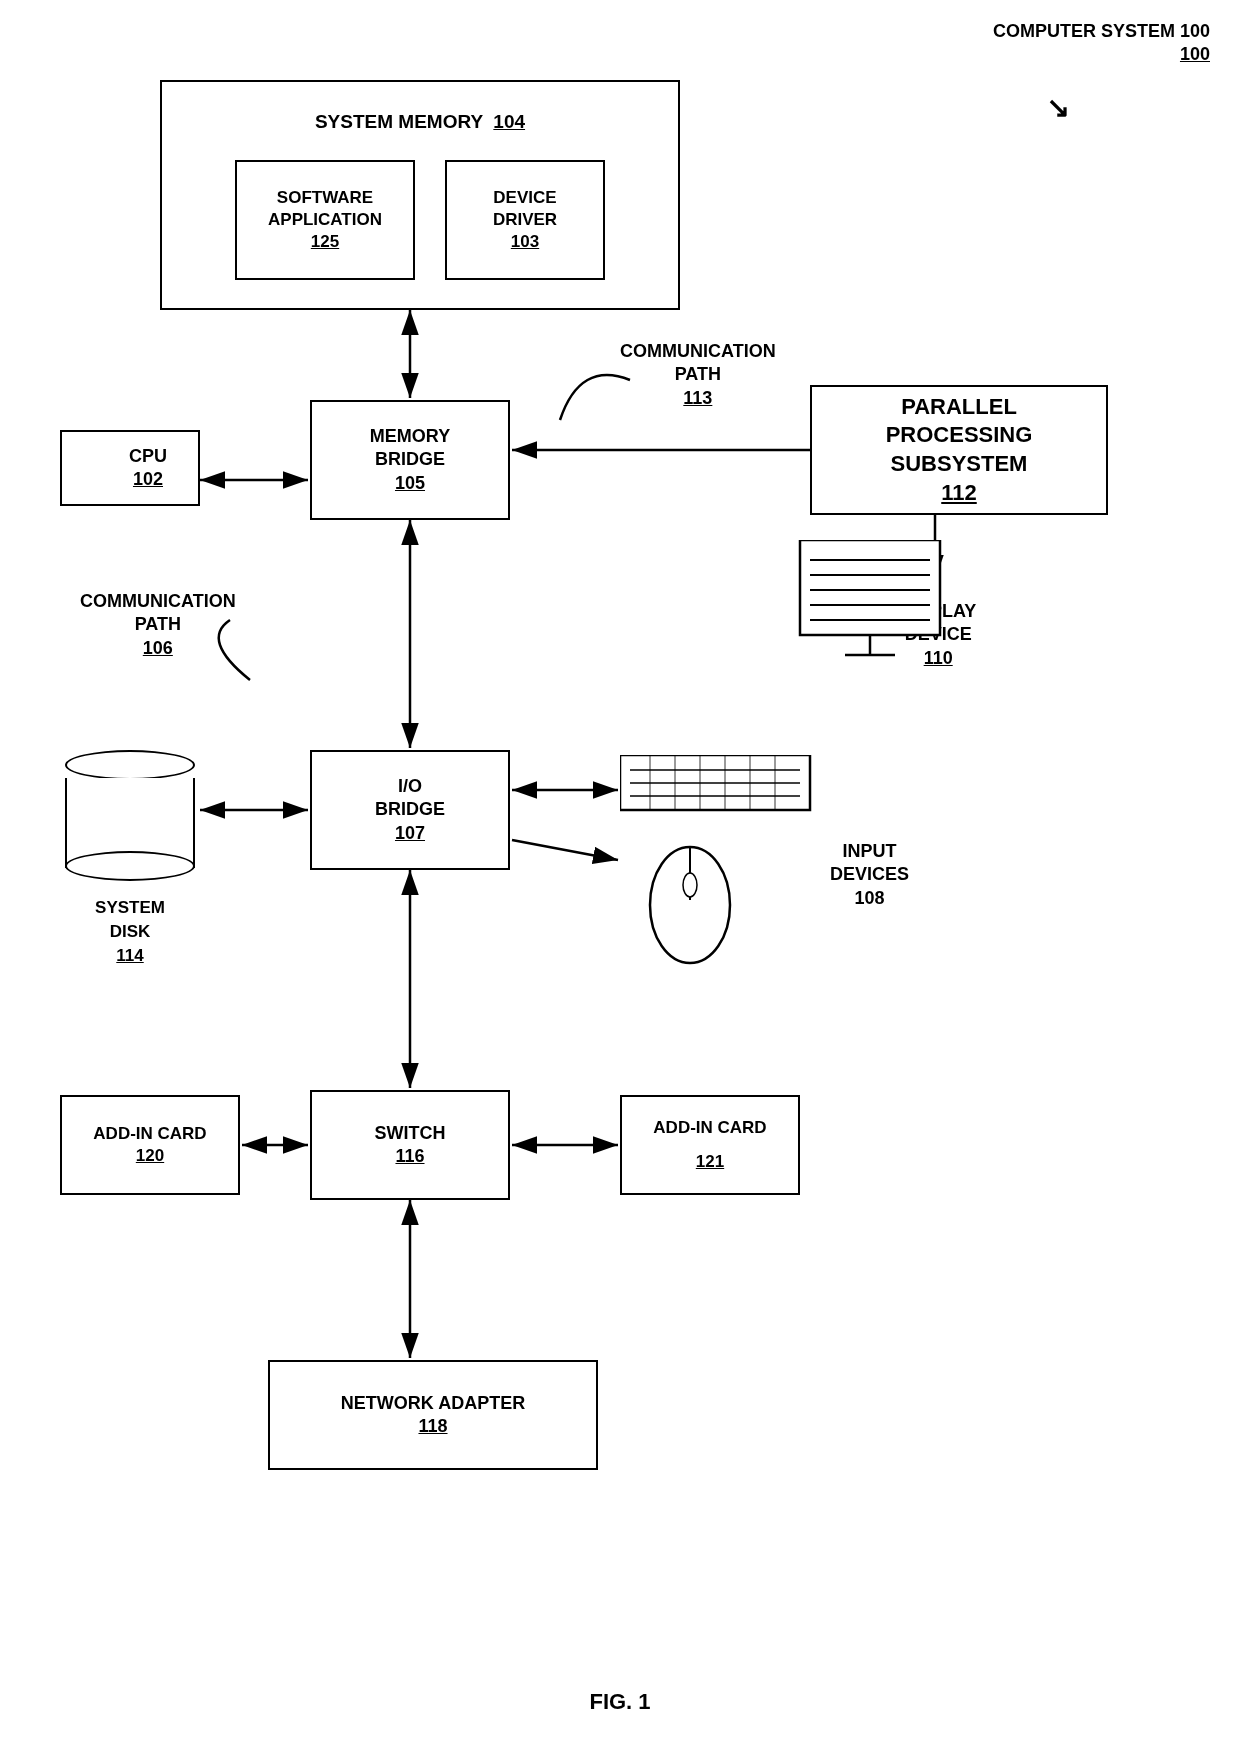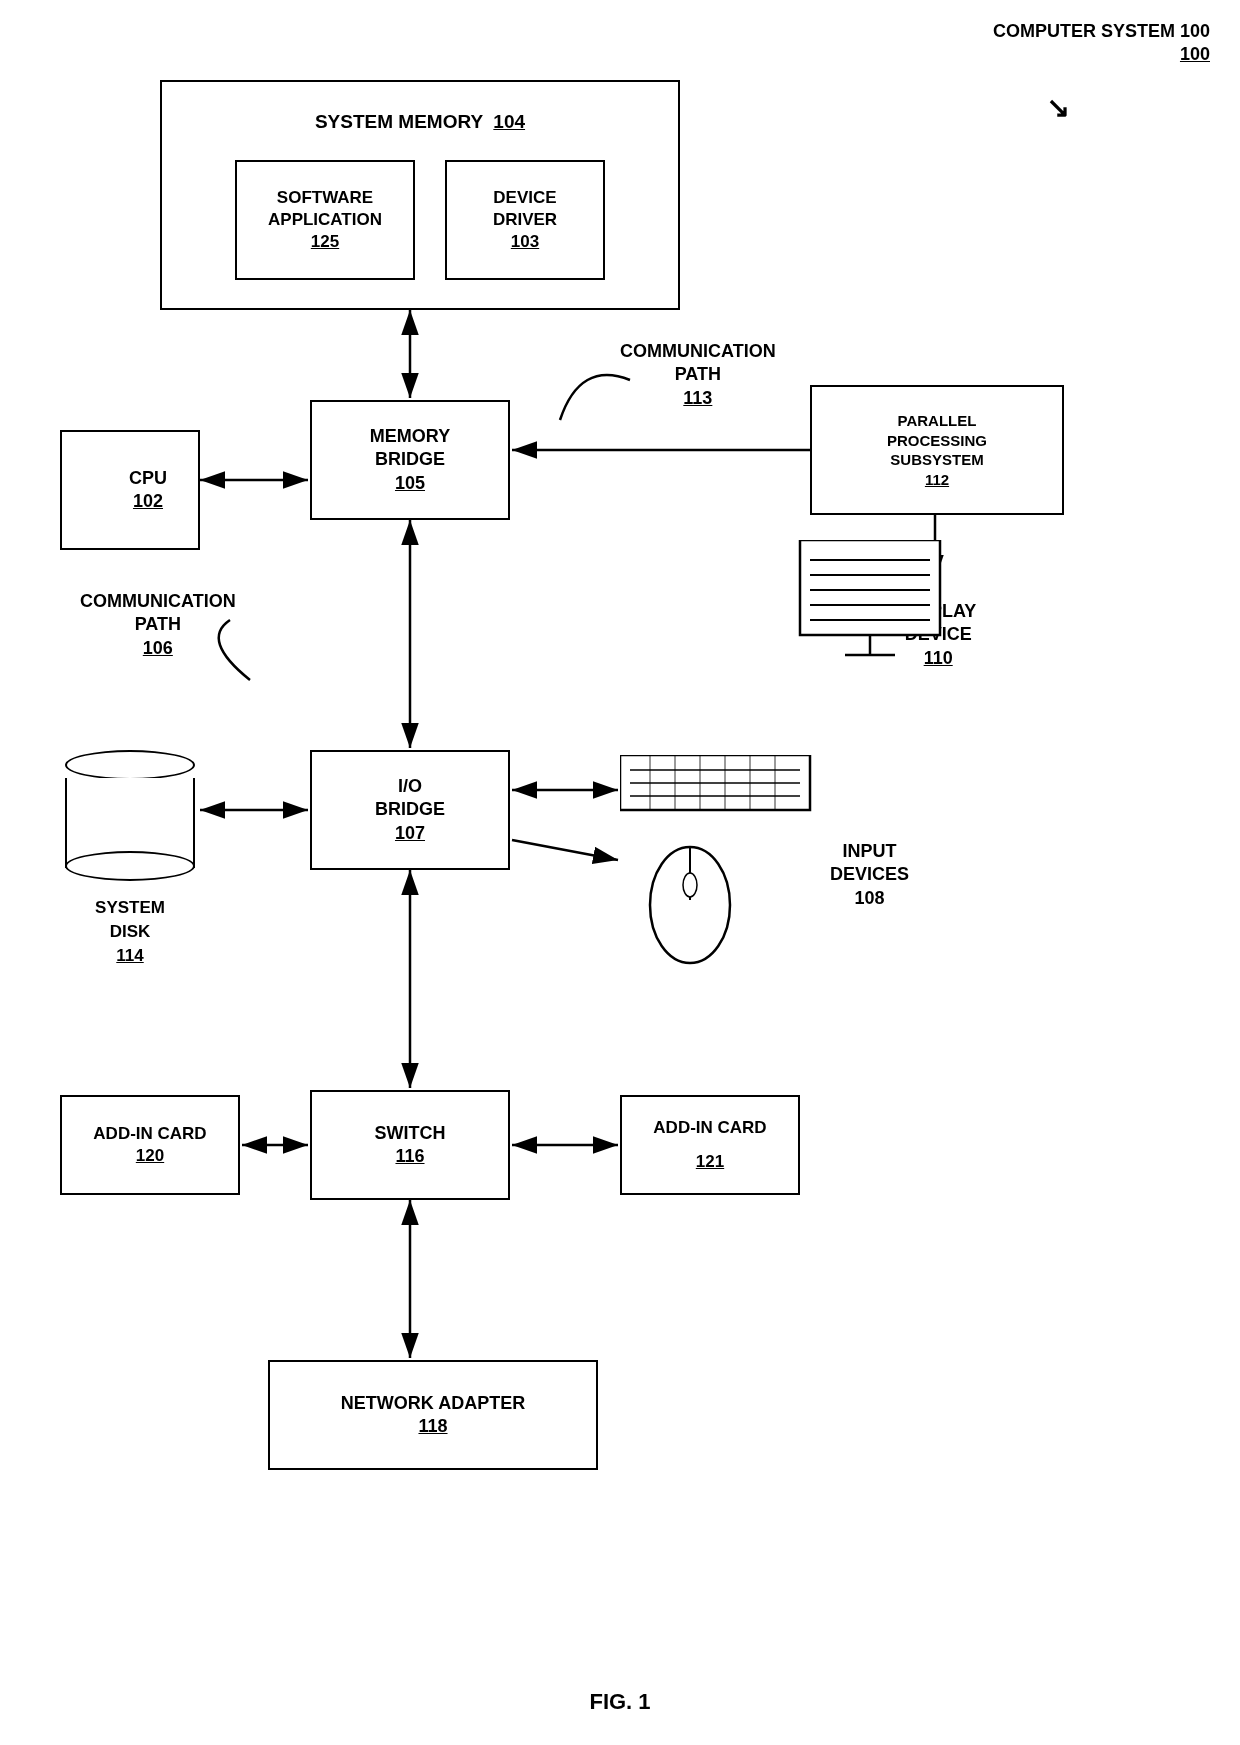--- a/index.html
+++ b/index.html
@@ -122,29 +122,29 @@
       <div class="box" style="position:relative; width:180px; height:120px; font-size:17px;">
         SOFTWARE<br>APPLICATION<br><span style="text-decoration:underline;">125</span>
       </div>
 
       <div class="box" style="position:relative; width:160px; height:120px; font-size:17px;">
         DEVICE<br>DRIVER<br><span style="text-decoration:underline;">103</span>
       </div>
     </div>
   </div>
 
-  <div class="box" style="left: 60px; top: 430px; width: 140px; height: 120px; padding-left: 44px;">
+  <div class="box" style="left: 60px; top: 430px; width: 140px; height: 76px; padding-left: 44px;">
     CPU<br><span style="text-decoration:underline;">102</span>
   </div>
 
   <div class="box" style="left: 310px; top: 400px; width: 200px; height: 120px;">
     MEMORY<br>BRIDGE<br><span style="text-decoration:underline;">105</span>
   </div>
 
-  <div class="box" style="left: 810px; top: 385px; width: 254px; height: 130px; font-size:15px;">
+  <div class="box" style="left: 810px; top: 385px; width: 298px; height: 130px; font-size:22px;">
     PARALLEL<br>PROCESSING<br>SUBSYSTEM<br><span style="text-decoration:underline;">112</span>
   </div>
 
   <div class="label-box" style="left: 620px; top: 340px;">
     COMMUNICATION<br>PATH<br><span style="text-decoration:underline;">113</span>
   </div>
 
   <div class="label-box" style="left: 80px; top: 590px;">
     COMMUNICATION<br>PATH<br><span style="text-decoration:underline;">106</span>
   </div>

